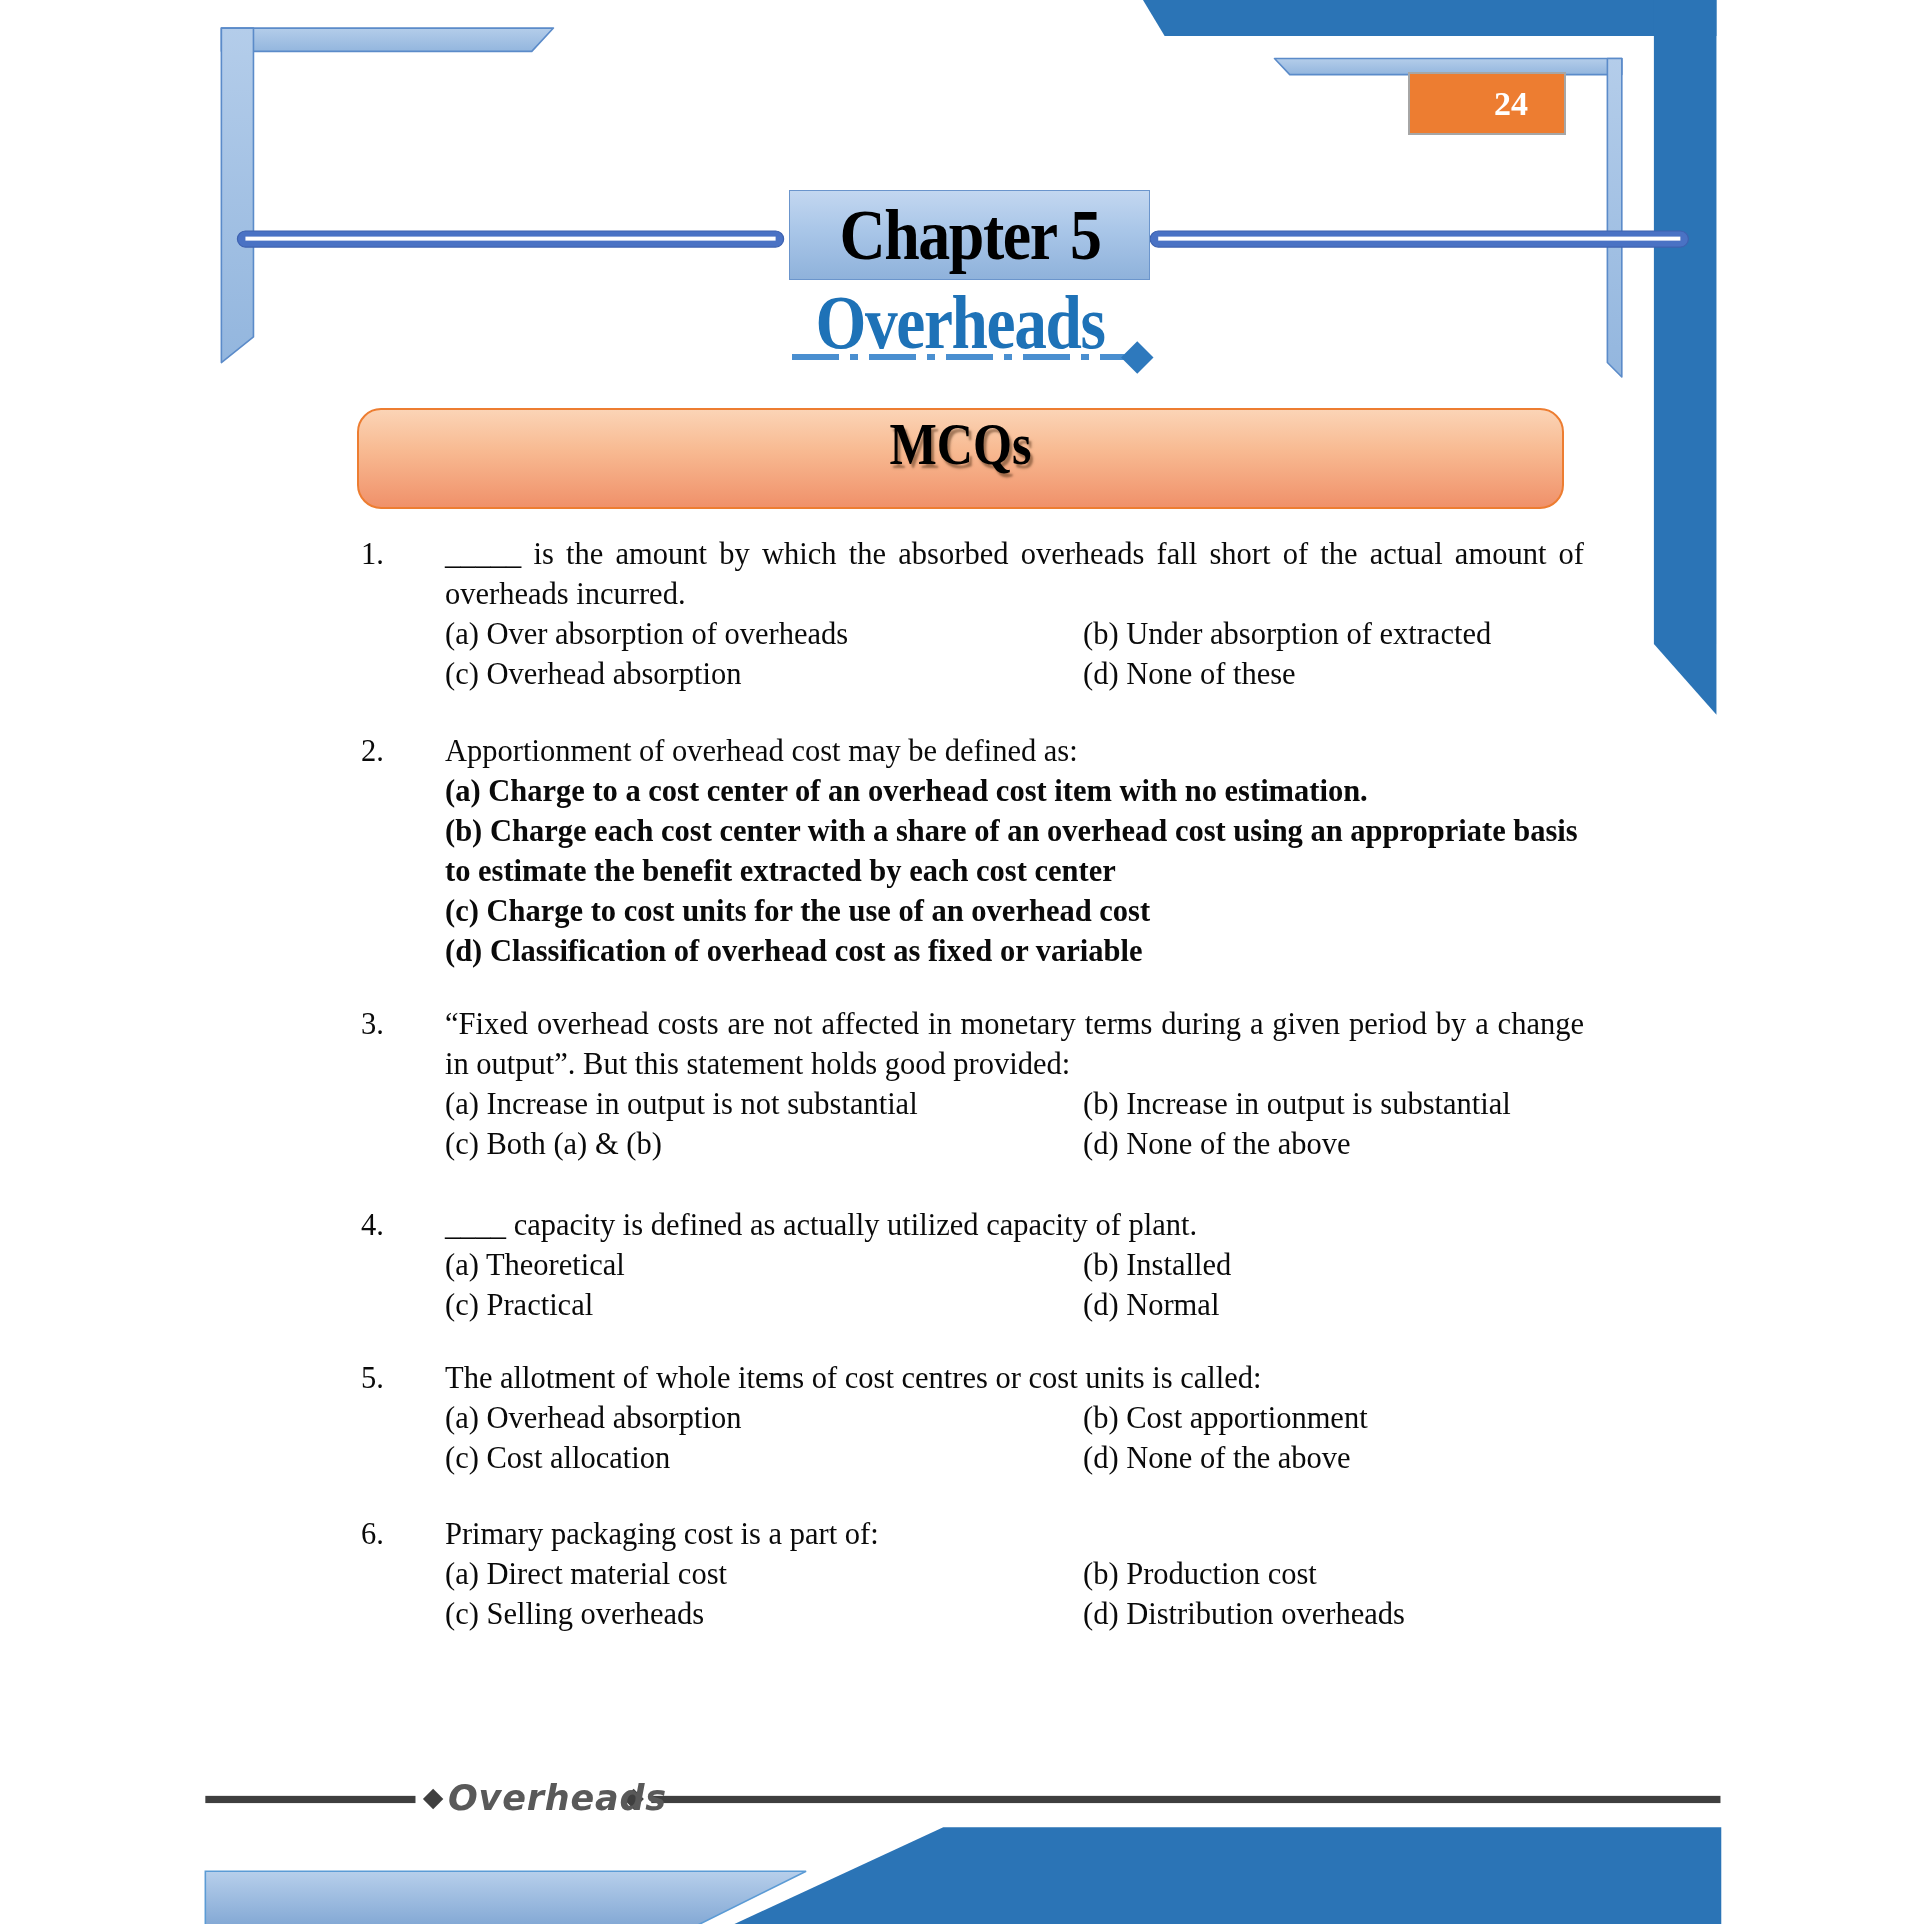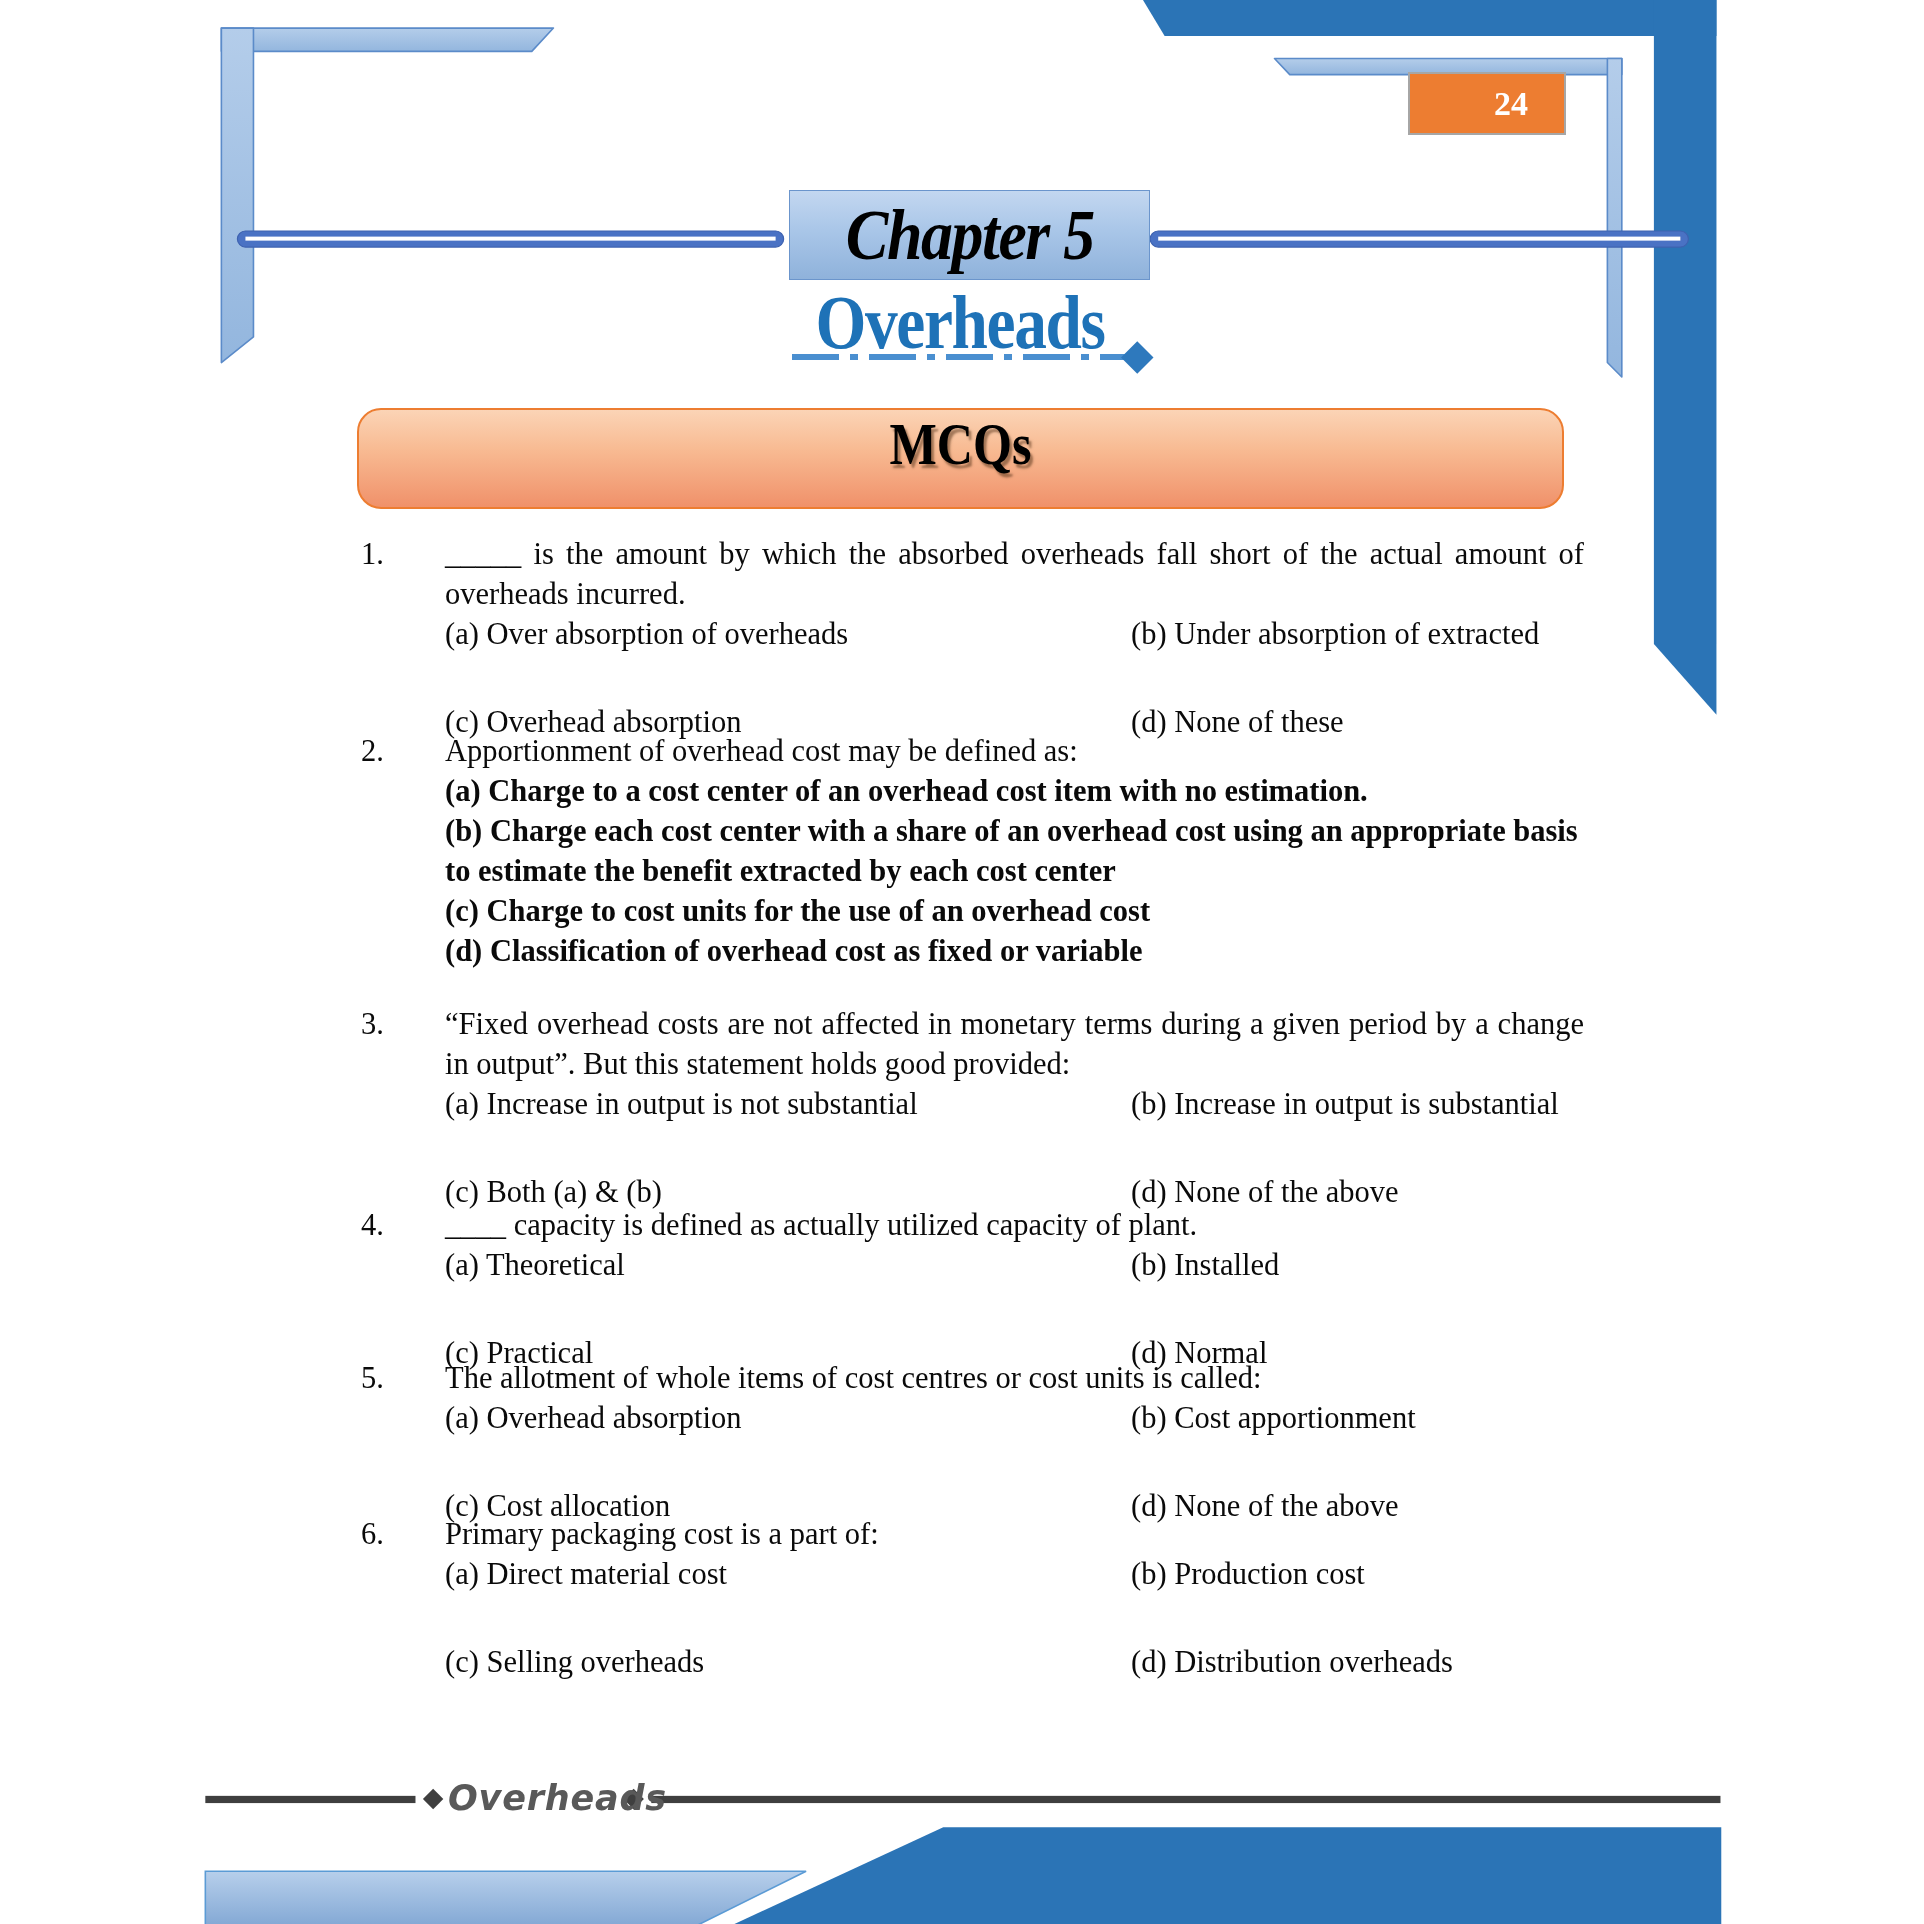--- a/index.html
+++ b/index.html
@@ -10,21 +10,21 @@
   
   .page-num{position:absolute;left:1408px;top:72px;width:158px;height:63px;
     background:#ED7D31;border:2.4px solid #A6A6A6;box-sizing:border-box;
     display:flex;align-items:center;justify-content:center;
     color:#fff;font-size:34px;font-weight:bold;padding-left:48px;}
 
   
   .chapter-box{position:absolute;left:789px;top:190px;width:361px;height:90px;
     background:linear-gradient(180deg,#c3d7f0 0%,#a9c6e8 45%,#8fb2db 100%);
     border:1.6px solid #6b95cc;box-sizing:border-box;
-    display:flex;align-items:center;justify-content:center;font-style:italic;}
+    display:flex;align-items:center;justify-content:center;}
   .chapter-box span{font-size:71px;font-weight:bold;color:#000;
     display:inline-block;transform:scaleX(.9);letter-spacing:-1.6px;white-space:nowrap;}
 
   
   .title-wrap{position:absolute;left:720px;top:282px;width:481px;height:80px;
     text-align:center;line-height:80px;}
   .title-text{display:inline-block;font-size:76px;font-weight:bold;color:#1E72B7;
     transform:scaleX(.86);letter-spacing:-1.6px;white-space:nowrap;}
   .title-underline{position:absolute;left:792px;top:354px;width:335px;height:6.4px;
     background:repeating-linear-gradient(90deg,
@@ -41,21 +41,21 @@
   .mcq-box span{font-size:59px;font-weight:bold;color:#000;
     display:inline-block;transform:scaleX(.85);
     text-shadow:3.2px 4px 2.4px rgba(90,55,30,.55);white-space:nowrap;}
 
   
   .question{position:absolute;left:361px;width:1211px;
     font-size:30.5px;line-height:40px;color:#0a0a0a;}
   .qnum{position:absolute;left:0;top:0;}
   .qbody{margin-left:84px;width:1139px;}
   .qtext{text-align:justify;}
-  .opts.two{display:grid;grid-template-columns:638px auto;gap:48px;}
+  .opts.two{display:grid;grid-template-columns:638px auto;}
   .opts.one{display:block;font-weight:bold;}
   .opt{white-space:normal;}
 
   
   .footer-label{position:absolute;left:448px;top:1777px;width:160px;height:43px;
     text-align:center;line-height:43px;
     font-family:"DejaVu Sans",sans-serif;font-style:italic;font-weight:bold;
     font-size:35px;color:#595959;letter-spacing:0.8px;}
 </style>
 </head>

